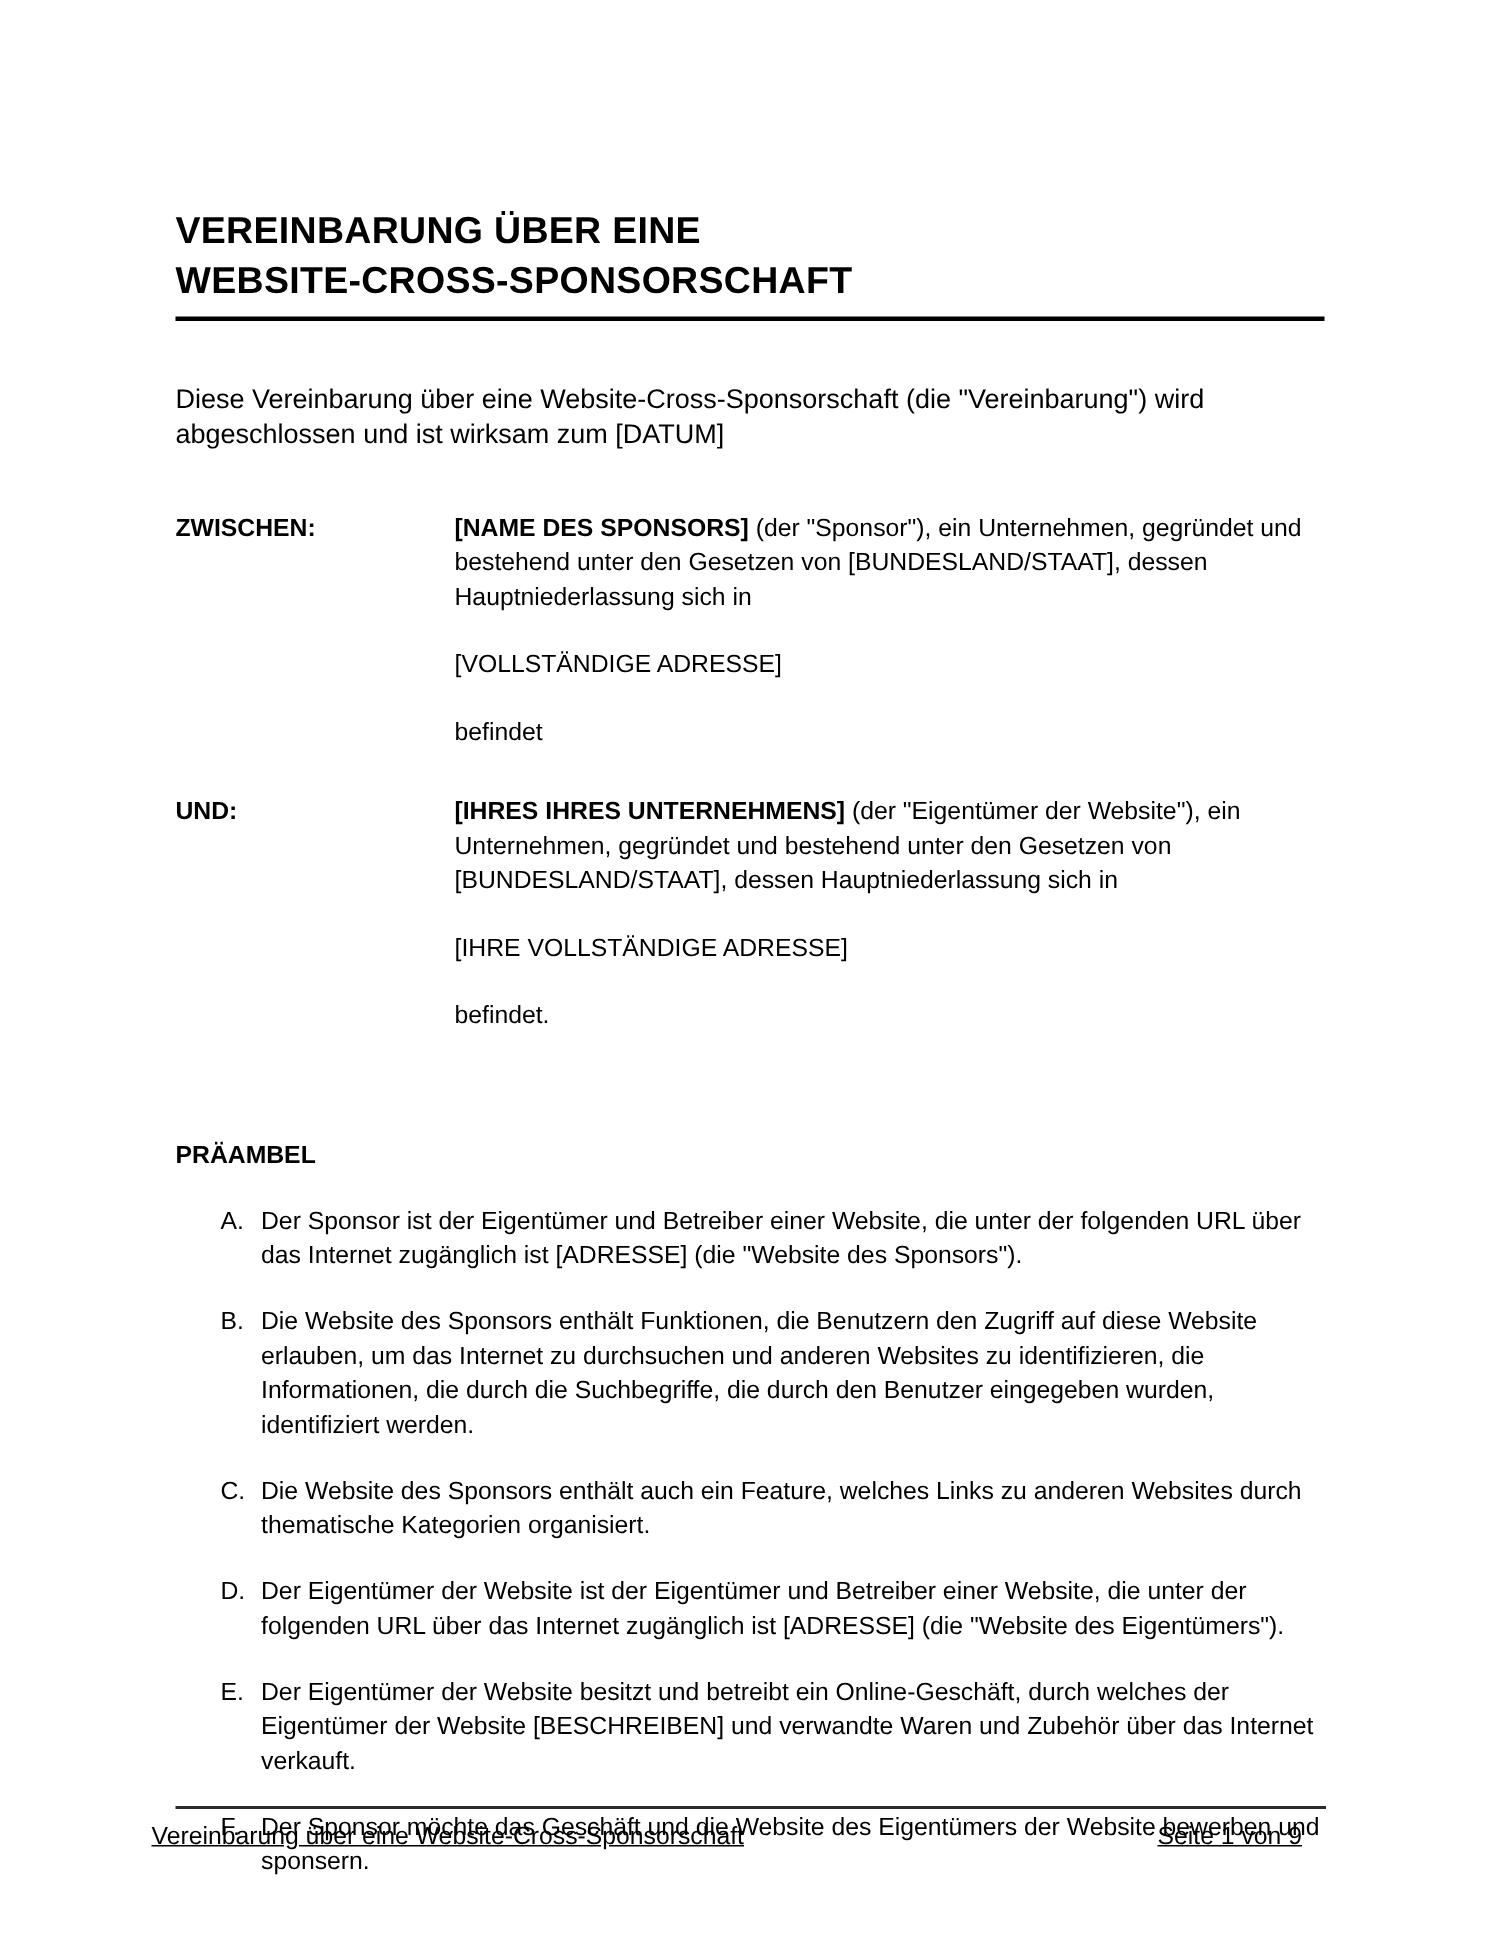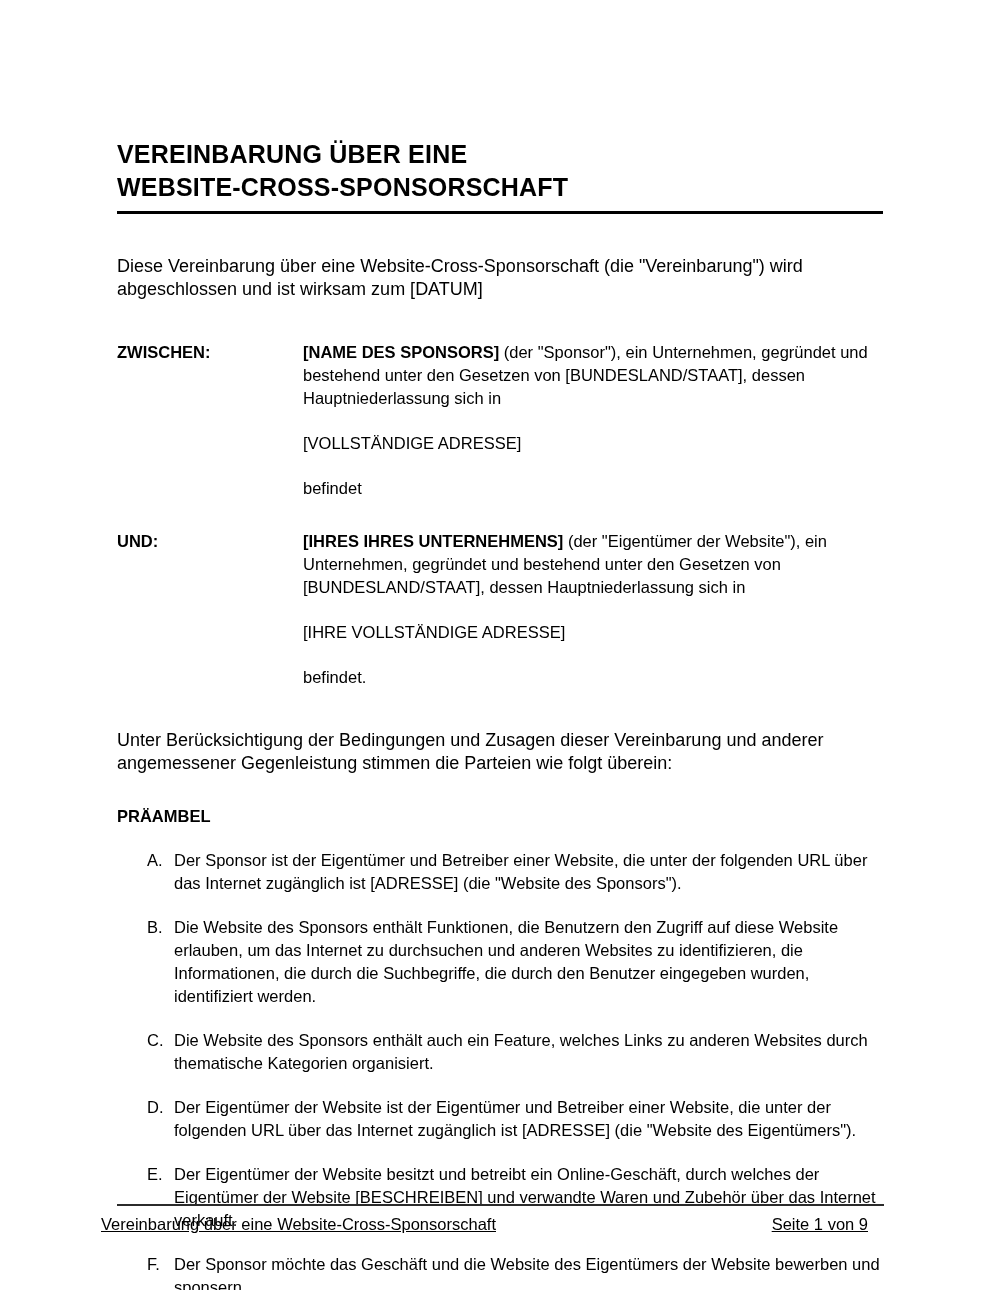--- a/index.html
+++ b/index.html
@@ -175,21 +175,20 @@
       <div class="party-label">UND:</div>
       <div class="party-body">
         <div><span class="strongname">[IHRES IHRES UNTERNEHMENS]</span><span> (der "Eigentümer der Website"), ein Unternehmen, gegründet und bestehend unter den Gesetzen von [BUNDESLAND/STAAT], dessen Hauptniederlassung sich in</span></div>
         <div class="sub">[IHRE VOLLSTÄNDIGE ADRESSE]</div>
         <div class="sub">befindet.</div>
       </div>
     </div>
 
     <div class="gap-intro"></div>
 
-    <p class="para">Unter Berücksichtigung der Bedingungen und Zusagen dieser Vereinbarung und anderer angemessener Gegenleistung stimmen die Parteien wie folgt überein:</p>
 
     <div class="gap-md"></div>
 
     <p class="heading">PRÄAMBEL</p>
 
     <div class="gap-small"></div>
 
     <ol class="alpha-list">
       <li>
         <span class="li-marker">A.</span>

